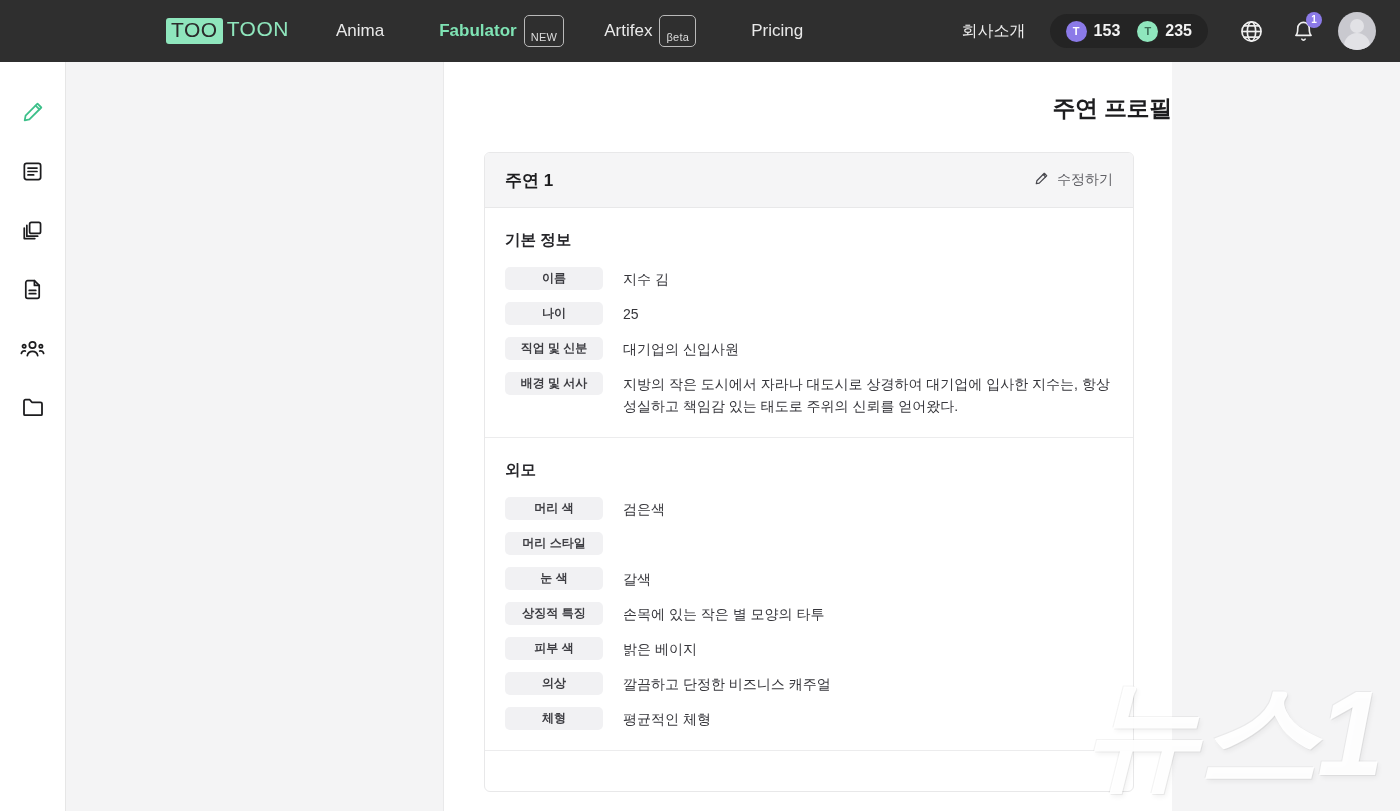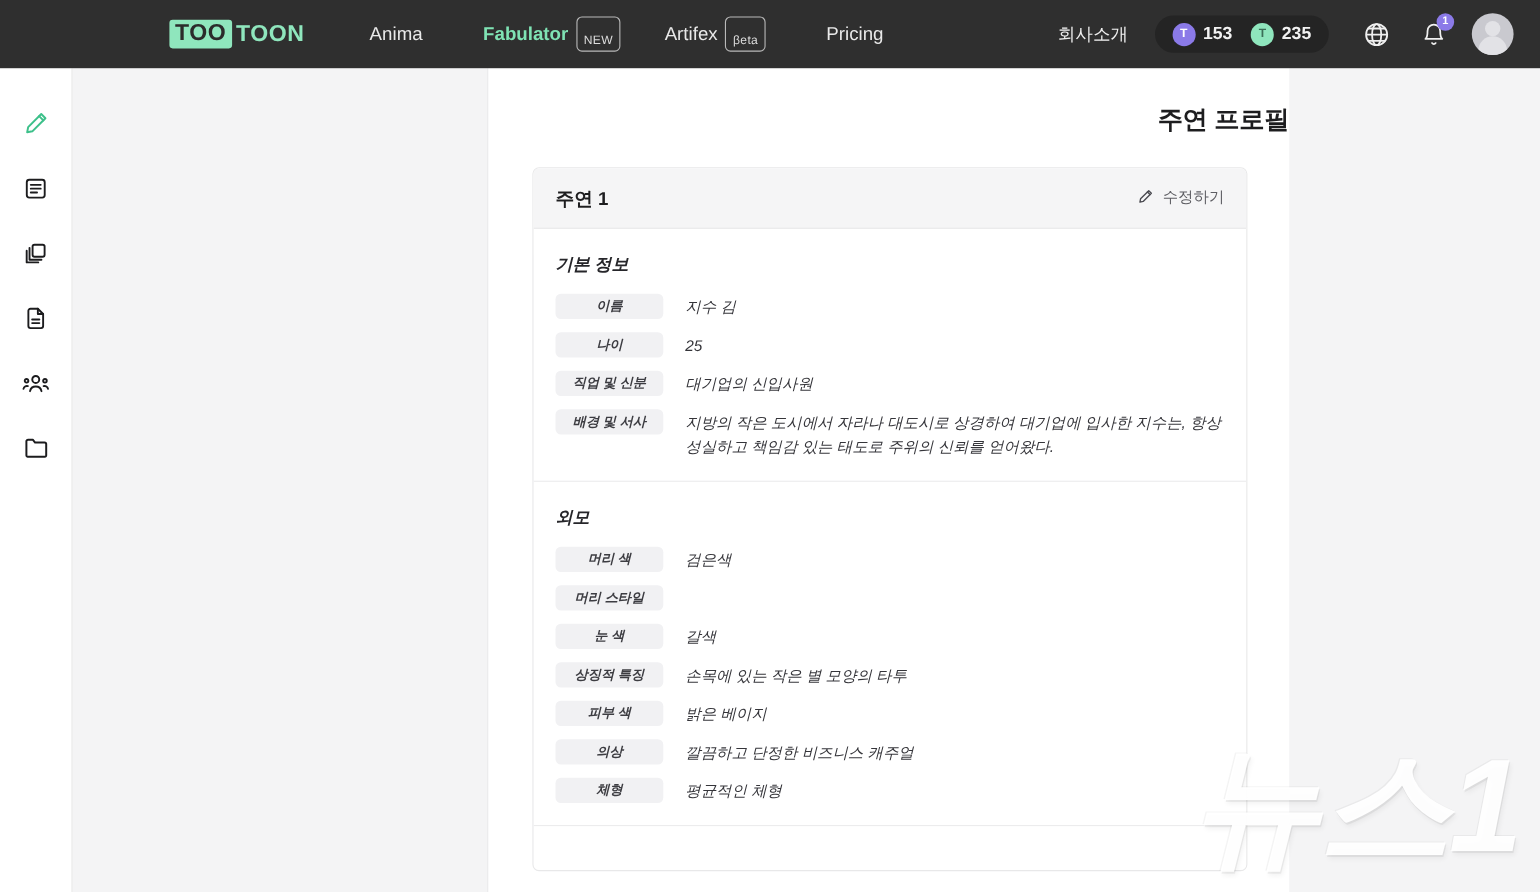--- a/index.html
+++ b/index.html
@@ -18,24 +18,23 @@
     top: 0; left: 0;
     width: 1400px; height: 62px;
     background: #2f2f2f;
     display: flex;
     align-items: center;
     z-index: 40;
   }
 
   .brand {
     position: absolute;
-    left: 154px;
-    display: flex;
-    align-items: center;
-    font-weight: bold;
+    left: 166px;
+    display: flex;
+    font-weight: normal;
     font-size: 21px;
     letter-spacing: 0.5px;
     cursor: pointer;
   }
   .brand-box {
     background: #8fe6bd;
     color: #2b2b2b;
     padding: 1px 5px 2px 5px;
     border-radius: 3px;
     line-height: 1.05;
@@ -244,21 +243,20 @@
     display: flex;
     align-items: center;
     gap: 8px;
     color: #5e5e63;
     font-size: 14px;
     cursor: pointer;
   }
 
   .section {
     padding: 22px 20px 18px 20px;
-    font-style: italic;
   }
   .section + .section { border-top: 1px solid #ececed; }
   .section-title {
     font-size: 15.5px;
     font-weight: bold;
     color: #26262a;
     margin: 0 0 16px 0;
   }
 
   .field-row {

